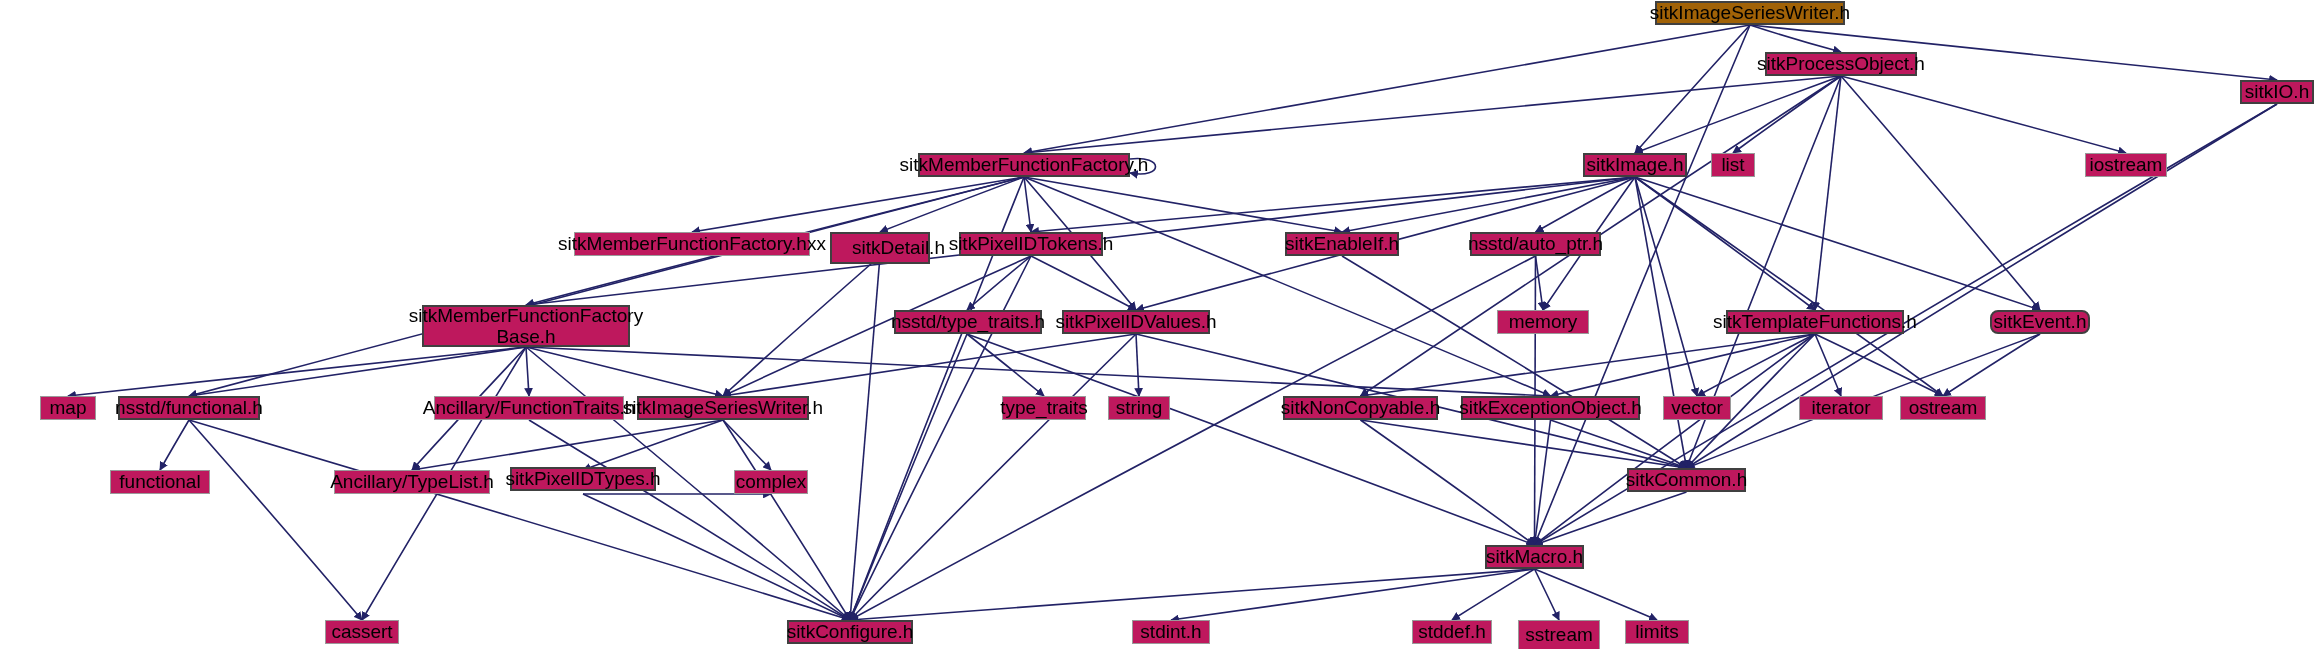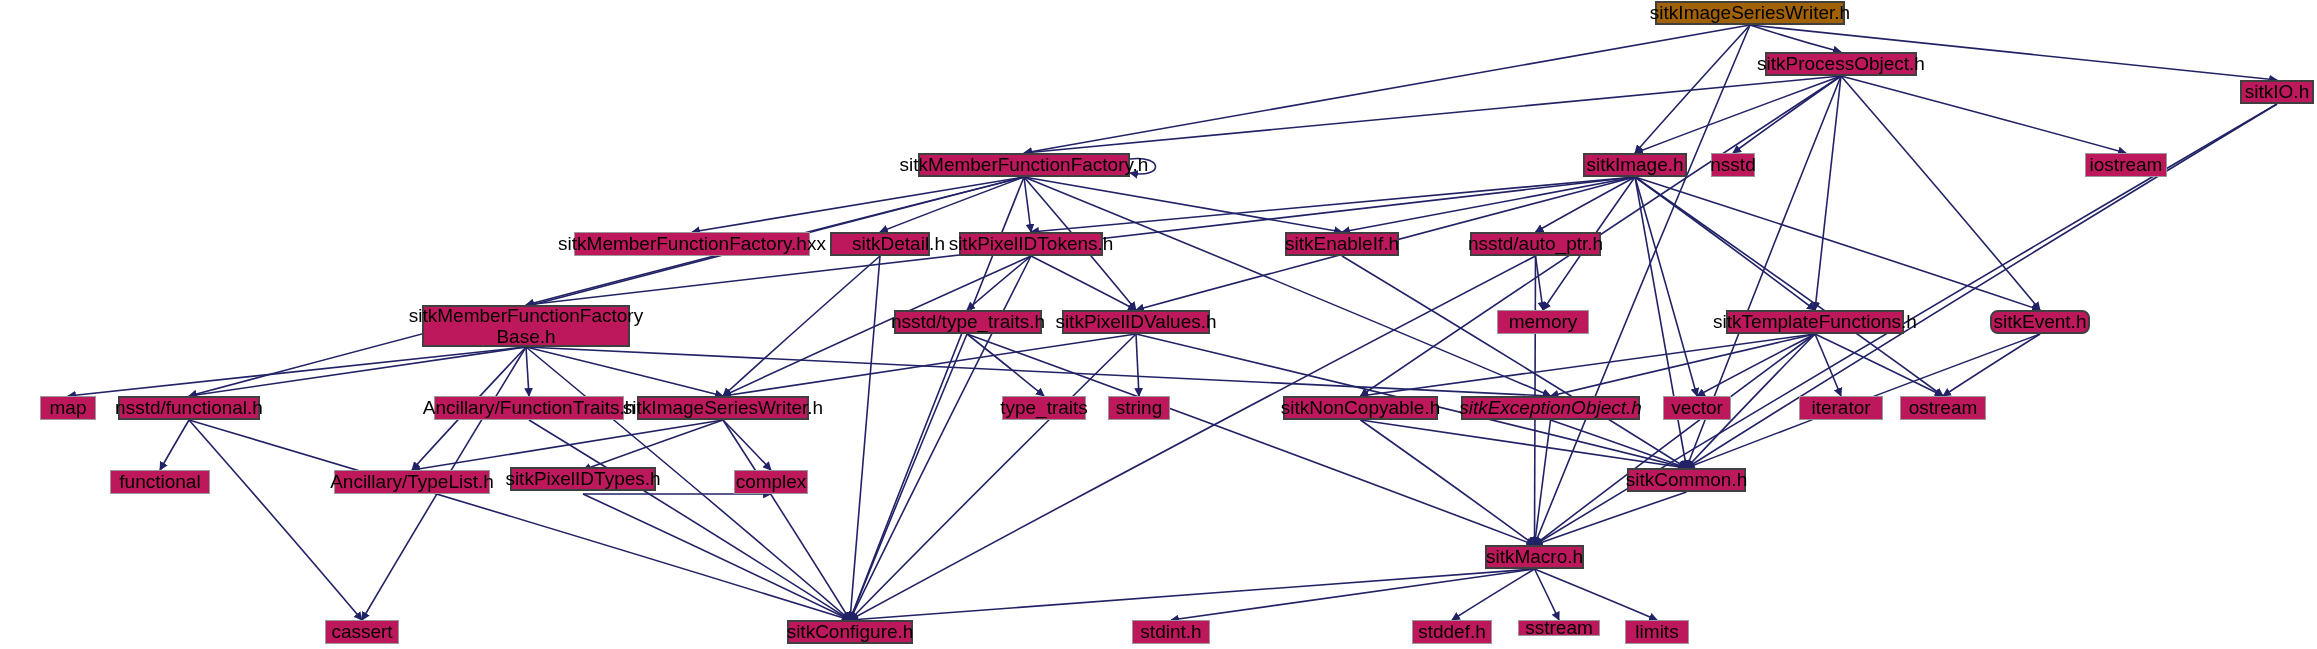--- a/index.html
+++ b/index.html
@@ -125,51 +125,51 @@
         <path d="M 529 420 Q 708.76 530 850 620" marker-end="url(#arrow)"></path>
         <path d="M 1130 159 C 1164 155 1164 179 1130 173" fill="none" stroke="#222266" stroke-width="1.6" marker-end="url(#arrow)"></path>
       </g>
   </svg>
   <div id="nodes">
       <div class="node root" style="left: 1655px; top: 1px; width: 190px; height: 24px;">sitkImageSeriesWriter.h</div>
       <div class="node solid" style="left: 1765px; top: 52px; width: 152px; height: 24px;">sitkProcessObject.h</div>
       <div class="node solid" style="left: 2240px; top: 80px; width: 74px; height: 24px;">sitkIO.h</div>
       <div class="node solid" style="left: 918px; top: 153px; width: 212px; height: 24px;">sitkMemberFunctionFactory.h</div>
       <div class="node solid" style="left: 1583px; top: 153px; width: 104px; height: 24px;">sitkImage.h</div>
-      <div class="node light" style="left: 1711px; top: 153px; width: 44px; height: 24px;">nsstd</div>
+      <div class="node light" style="left: 1711px; top: 153px; width: 44px; height: 24px;">list</div>
       <div class="node light" style="left: 2085px; top: 153px; width: 82px; height: 24px;">iostream</div>
       <div class="node light" style="left: 574px; top: 232px; width: 236px; height: 24px;">sitkMemberFunctionFactory.hxx</div>
-      <div class="node solid" style="left: 830px; top: 232px; width: 100px; height: 24px; padding-left: 37px;">sitkDetail.h</div>
+      <div class="node solid" style="left: 830px; top: 232px; width: 100px; height: 32px; padding-left: 37px;">sitkDetail.h</div>
       <div class="node solid" style="left: 959px; top: 232px; width: 144px; height: 24px;">sitkPixelIDTokens.h</div>
       <div class="node solid" style="left: 1285px; top: 232px; width: 114px; height: 24px;">sitkEnableIf.h</div>
       <div class="node solid" style="left: 1470px; top: 232px; width: 131px; height: 24px;">nsstd/auto_ptr.h</div>
       <div class="node solid" style="left: 422px; top: 305px; width: 208px; height: 42px;">sitkMemberFunctionFactory
 Base.h</div>
       <div class="node solid" style="left: 894px; top: 310px; width: 148px; height: 24px;">nsstd/type_traits.h</div>
       <div class="node solid" style="left: 1062px; top: 310px; width: 148px; height: 24px;">sitkPixelIDValues.h</div>
       <div class="node light" style="left: 1497px; top: 310px; width: 92px; height: 24px;">memory</div>
       <div class="node solid" style="left: 1726px; top: 310px; width: 178px; height: 24px;">sitkTemplateFunctions.h</div>
       <div class="node solid" style="left: 1990px; top: 310px; width: 100px; height: 24px; border-radius: 8px;">sitkEvent.h</div>
       <div class="node light" style="left: 40px; top: 396px; width: 56px; height: 24px;">map</div>
       <div class="node solid" style="left: 118px; top: 396px; width: 142px; height: 24px;">nsstd/functional.h</div>
       <div class="node light" style="left: 434px; top: 396px; width: 190px; height: 24px;">Ancillary/FunctionTraits.h</div>
       <div class="node solid" style="left: 637px; top: 396px; width: 172px; height: 24px;">sitkImageSeriesWriter.h</div>
       <div class="node light" style="left: 1002px; top: 396px; width: 84px; height: 24px;">type_traits</div>
       <div class="node light" style="left: 1108px; top: 396px; width: 62px; height: 24px;">string</div>
       <div class="node solid" style="left: 1283px; top: 396px; width: 155px; height: 24px;">sitkNonCopyable.h</div>
-      <div class="node solid" style="left: 1461px; top: 396px; width: 179px; height: 24px; font-style: italic;">sitkExceptionObject.h</div>
+      <div class="node solid" style="left: 1461px; top: 396px; width: 179px; height: 24px;">sitkExceptionObject.h</div>
       <div class="node light" style="left: 1663px; top: 396px; width: 68px; height: 24px;">vector</div>
       <div class="node light" style="left: 1799px; top: 396px; width: 84px; height: 24px;">iterator</div>
       <div class="node light" style="left: 1900px; top: 396px; width: 86px; height: 24px;">ostream</div>
       <div class="node light" style="left: 110px; top: 470px; width: 100px; height: 24px;">functional</div>
       <div class="node light" style="left: 334px; top: 470px; width: 156px; height: 24px;">Ancillary/TypeList.h</div>
       <div class="node solid" style="left: 510px; top: 467px; width: 146px; height: 24px;">sitkPixelIDTypes.h</div>
       <div class="node light" style="left: 734px; top: 470px; width: 74px; height: 24px;">complex</div>
       <div class="node solid" style="left: 1627px; top: 468px; width: 119px; height: 24px;">sitkCommon.h</div>
       <div class="node solid" style="left: 1485px; top: 545px; width: 99px; height: 24px;">sitkMacro.h</div>
       <div class="node light" style="left: 325px; top: 620px; width: 74px; height: 24px;">cassert</div>
       <div class="node solid" style="left: 787px; top: 620px; width: 126px; height: 24px;">sitkConfigure.h</div>
       <div class="node light" style="left: 1132px; top: 620px; width: 78px; height: 24px;">stdint.h</div>
       <div class="node light" style="left: 1412px; top: 620px; width: 80px; height: 24px;">stddef.h</div>
-      <div class="node light" style="left: 1518px; top: 620px; width: 82px; height: 16px;">sstream</div>
+      <div class="node light" style="left: 1518px; top: 620px; width: 82px; height: 30px;">sstream</div>
       <div class="node light" style="left: 1625px; top: 620px; width: 64px; height: 24px;">limits</div>
     </div>
 </div>
 
 </body></html>

